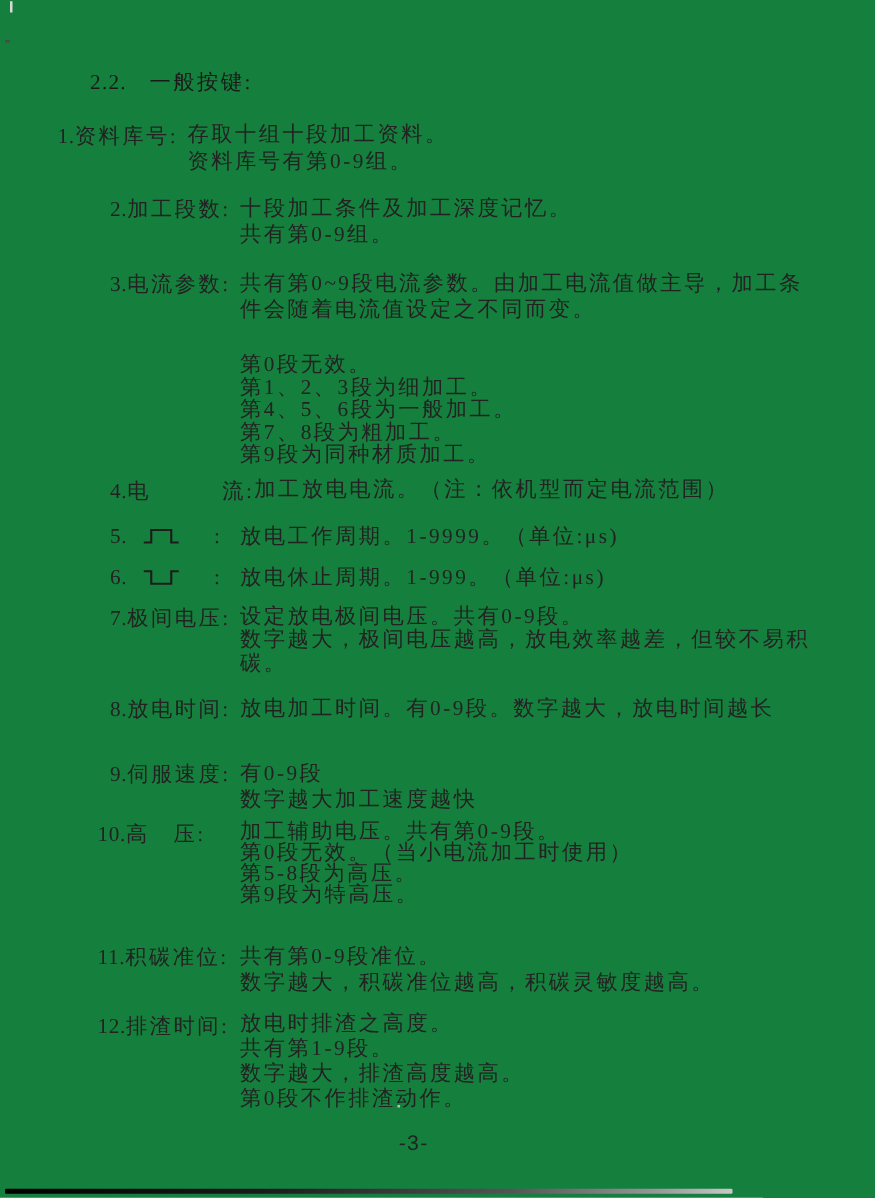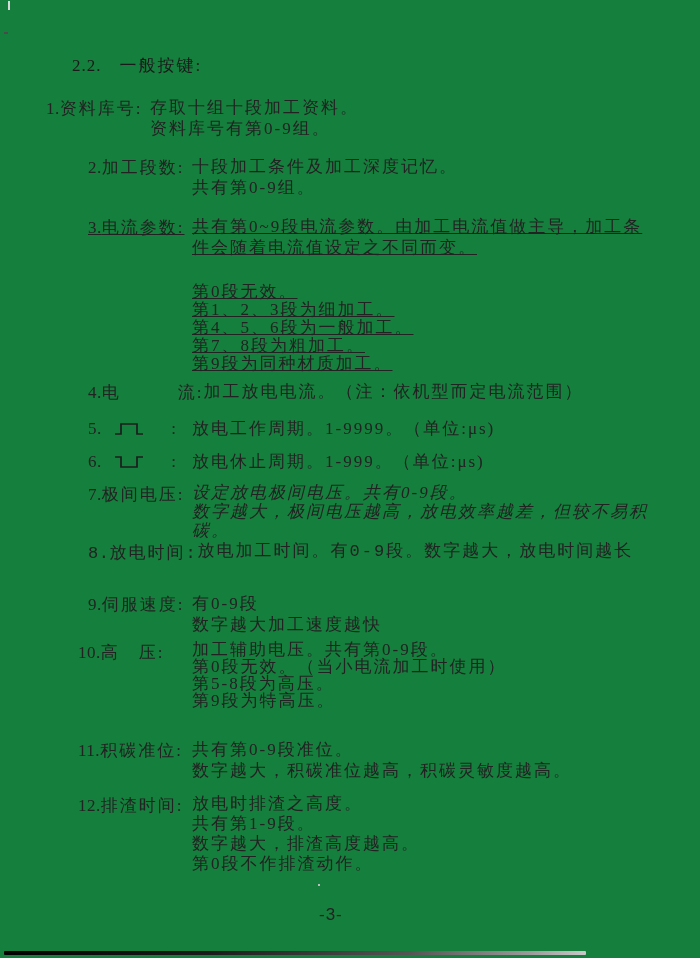--- a/index.html
+++ b/index.html
@@ -20,29 +20,29 @@
   .entry{display:flex;font-size:17px;letter-spacing:2px;color:#222;}
   .num-label{flex:0 0 104px;white-space:nowrap;}
   .entry.wide .num-label{flex:0 0 114px;}
   .entry.wide{padding-left:78px;}
   .entry{padding-left:88px;}
   .num{letter-spacing:0.5px;}
   .desc{flex:1;min-width:0;}
   .line{line-height:21px;white-space:nowrap;}
   .e1{margin-top:20px;padding-left:46px;}
   .e2{margin-top:17px;}
-  .e3{margin-top:18px;text-decoration:underline;}
+  .e3{margin-top:18px;}
   .e3 .seg-gap{height:25px;}
   .e3 .seg{line-height:18px;}
   .e4{margin-top:8px;}
   .e5{margin-top:14px;}
   .e6{margin-top:12px;}
   .e7{margin-top:11px;}
-  .e7 .line{line-height:19px;font-style:italic;}
-  .e8{margin-top:1px;font-family:Liberation Mono, monospace;}
+  .e7 .line{line-height:19px;}
+  .e8{margin-top:16px;}
   .e9{margin-top:29px;}
   .e10{margin-top:6px;}
   .e10 .line{line-height:17px;}
   .e11{margin-top:30px;}
   .e12{margin-top:13px;}
   .e12 .line{line-height:20px;}
   .iconrow{display:flex;align-items:center;}
   .wave{width:30px;height:16px;margin-left:12px;flex:0 0 auto;}
   .wave polyline{fill:none;stroke:#1c1c1c;stroke-width:1.7px;}
   .lbl-colon{margin-left:auto;margin-right:14px;}

